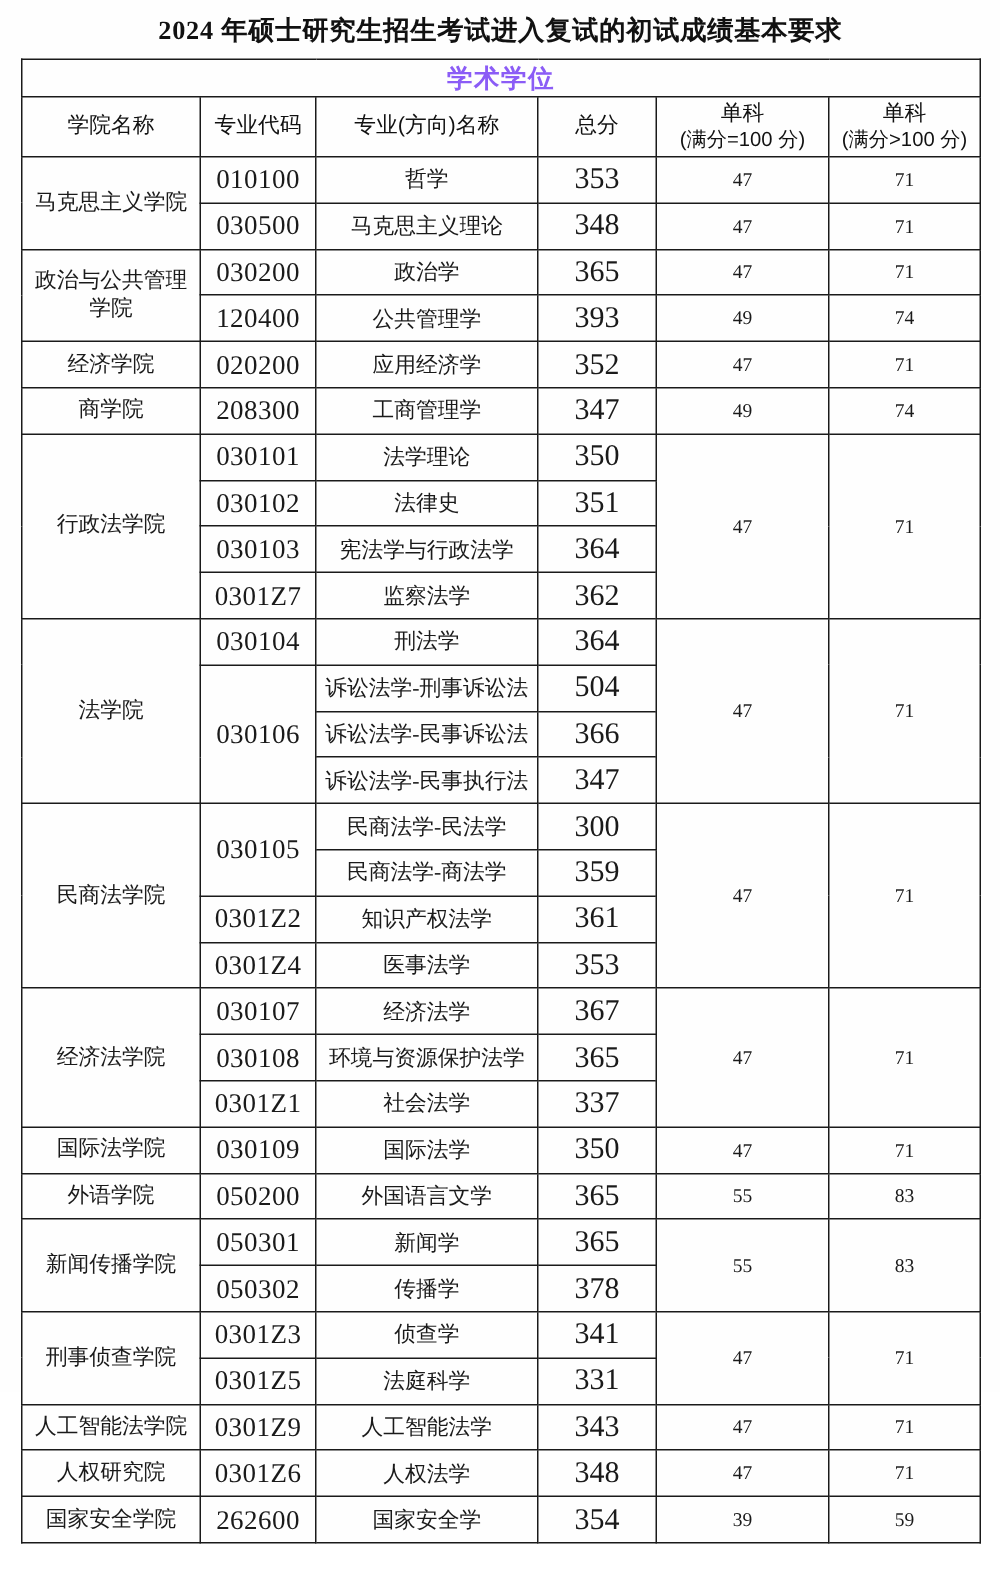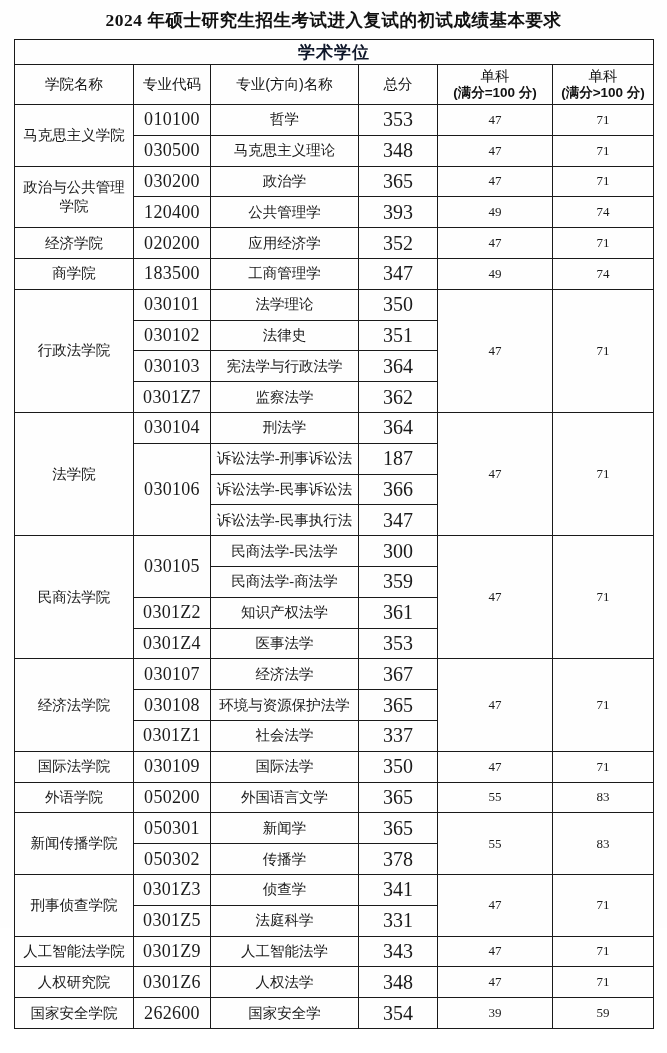--- a/index.html
+++ b/index.html
@@ -34,32 +34,32 @@
     vertical-align: middle;
     text-align: center;
     overflow: hidden;
   }
   th.section-header {
     height: 25px;
     font-family: "Liberation Sans", "DejaVu Sans", sans-serif;
     font-weight: bold;
     font-size: 17px;
     letter-spacing: 1px;
-    color: #0f172a;
+    color: #8b5cf6;
   }
   tr.col-headers th {
     height: 39px;
     font-family: "Liberation Sans", "DejaVu Sans", sans-serif;
     font-weight: normal;
     font-size: 14.5px;
     line-height: 1.25;
     color: #111;
     padding: 2px 0;
   }
-  tr.col-headers th .h2 { font-size: 13.5px; font-weight: bold; }
+  tr.col-headers th .h2 { font-size: 13.5px; }
   tbody td { height: 30.8px; }
   td.cell-college {
     font-size: 14.5px;
     line-height: 1.3;
     padding: 0 4px;
     margin-left: 23px;
   }
   td.cell-code {
     font-size: 18px;
     font-family: "Liberation Serif", "DejaVu Serif", serif;
@@ -154,21 +154,21 @@
         <tr>
           <td class="cell-college">经济学院</td>
           <td class="cell-code">020200</td>
           <td class="cell-major">应用经济学</td>
           <td class="cell-total">352</td>
           <td class="cell-single_eq100">47</td>
           <td class="cell-single_gt100">71</td>
         </tr>
         <tr>
           <td class="cell-college">商学院</td>
-          <td class="cell-code">183500</td>
+          <td class="cell-code">208300</td>
           <td class="cell-major">工商管理学</td>
           <td class="cell-total">347</td>
           <td class="cell-single_eq100">49</td>
           <td class="cell-single_gt100">74</td>
         </tr>
         <tr>
           <td class="cell-college" rowspan="4">行政法学院</td>
           <td class="cell-code">030101</td>
           <td class="cell-major">法学理论</td>
           <td class="cell-total">350</td>
@@ -194,21 +194,21 @@
           <td class="cell-college" rowspan="4">法学院</td>
           <td class="cell-code">030104</td>
           <td class="cell-major">刑法学</td>
           <td class="cell-total">364</td>
           <td class="cell-single_eq100" rowspan="4">47</td>
           <td class="cell-single_gt100" rowspan="4">71</td>
         </tr>
         <tr>
           <td class="cell-code" rowspan="3">030106</td>
           <td class="cell-major">诉讼法学-刑事诉讼法</td>
-          <td class="cell-total">187</td>
+          <td class="cell-total">504</td>
         </tr>
         <tr>
           <td class="cell-major">诉讼法学-民事诉讼法</td>
           <td class="cell-total">366</td>
         </tr>
         <tr>
           <td class="cell-major">诉讼法学-民事执行法</td>
           <td class="cell-total">347</td>
         </tr>
         <tr>

